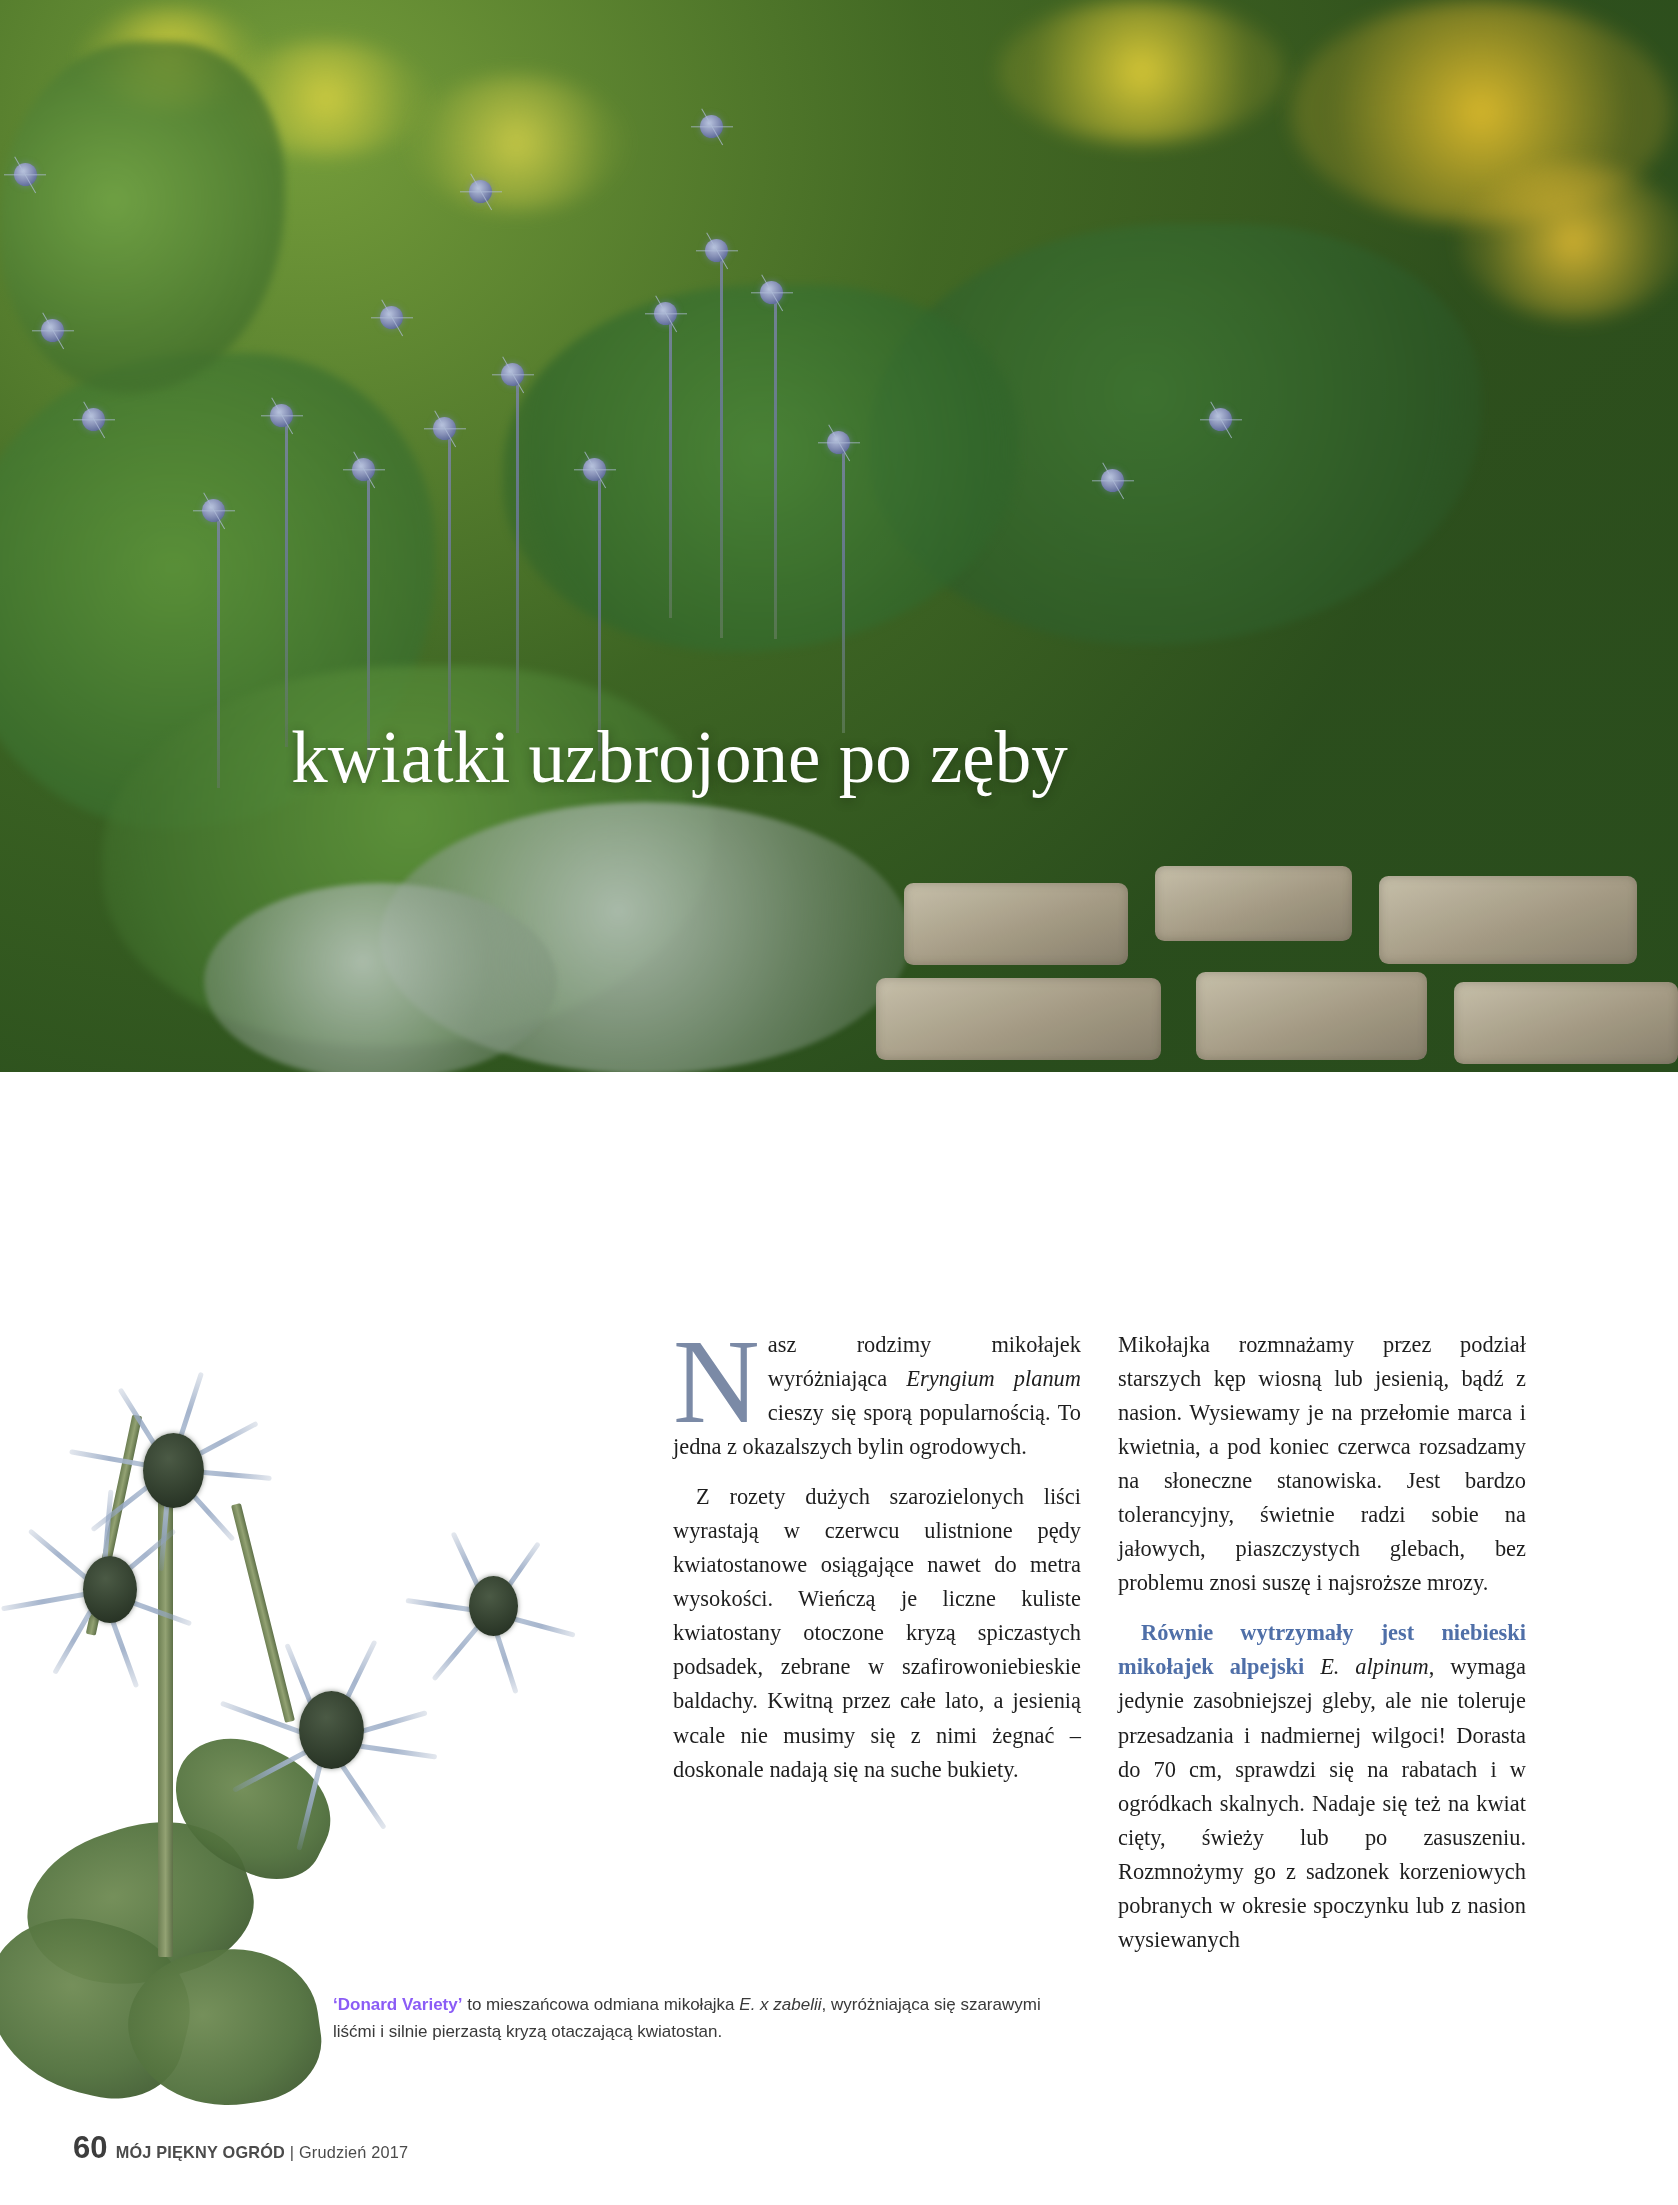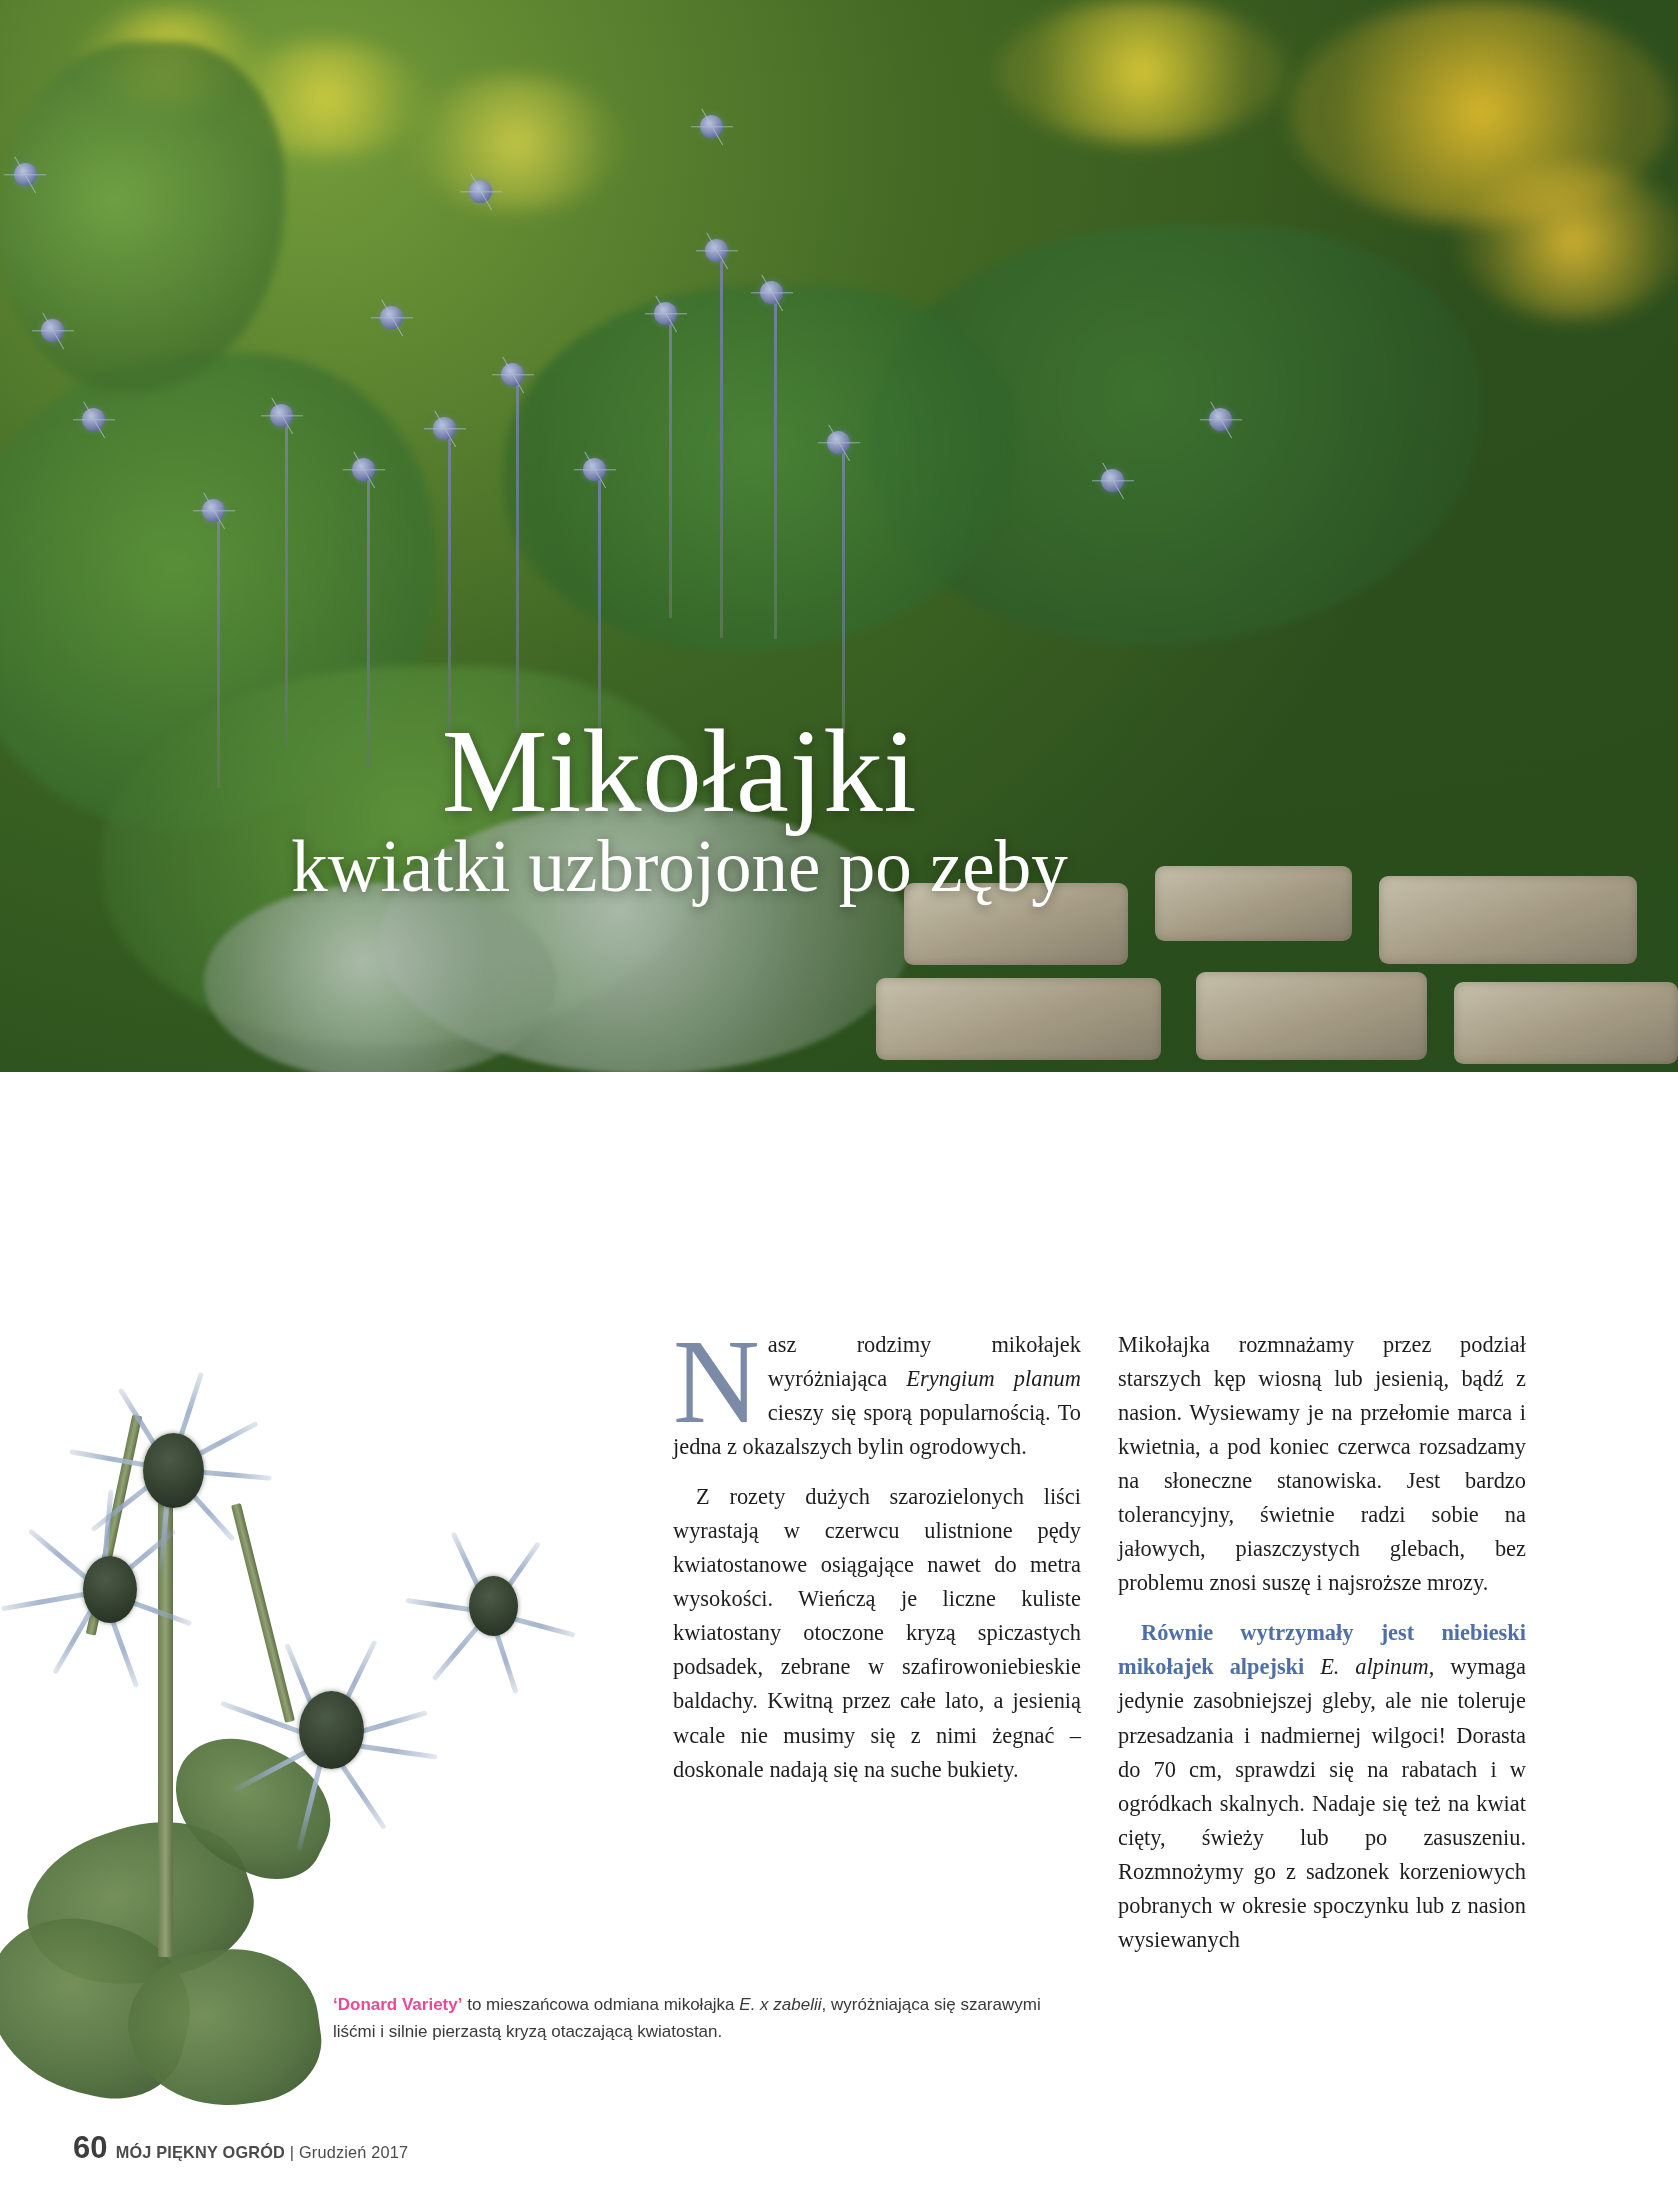--- a/index.html
+++ b/index.html
@@ -197,21 +197,21 @@
   
   .photo-caption {
     position: absolute;
     left: 333px;
     top: 1991px;
     width: 710px;
     font-size: 17px;
     line-height: 1.6;
     color: #3a3a3a;
   }
-  .photo-caption b { color: #ec4899; }
+  .photo-caption b { color: #8b5cf6; }
   .photo-caption i { font-style: italic; }
 
   
   .col {
     position: absolute;
     top: 1328px;
     width: 408px;
     font-family: "Liberation Serif", serif;
     font-size: 22.4px;
     line-height: 1.52;
@@ -312,21 +312,20 @@
     <div class="thistle" style="left:469px;top:180px;"></div>
     <div class="thistle" style="left:380px;top:306px;"></div>
     <div class="thistle" style="left:1209px;top:408px;"></div>
     <div class="thistle" style="left:1101px;top:469px;"></div>
     <div class="thistle" style="left:41px;top:319px;"></div>
     <div class="thistle" style="left:13.6px;top:163px;"></div>
     <div class="thistle" style="left:82px;top:408px;"></div>
 
 
     <div class="hero-title-wrap">
-      <div class="hero-title">Mikołajki</div>
       <div class="hero-subtitle">kwiatki uzbrojone po zęby</div>
     </div>
   </div>
 
 
   <div class="plant-photo">
 
     <div class="pp-leaf" style="left:27px;top:516px;width:224px;height:156px;transform:rotate(-18deg);"></div>
     <div class="pp-leaf" style="left:-13.6px;top:611px;width:204px;height:170px;transform:rotate(14deg);"></div>
     <div class="pp-leaf" style="left:129px;top:639px;width:190px;height:156px;transform:rotate(-8deg);"></div>

